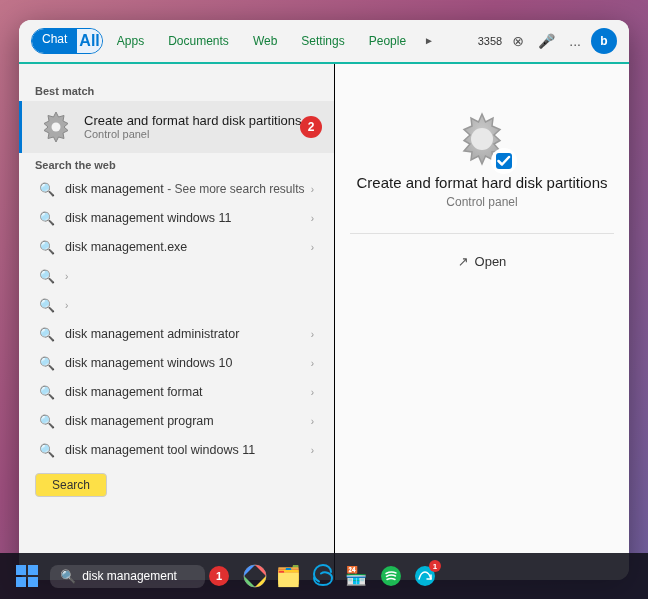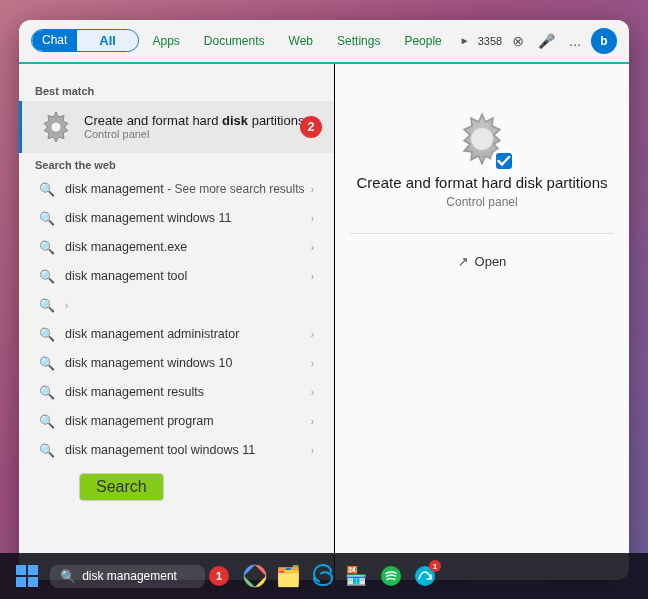--- a/index.html
+++ b/index.html
@@ -43,22 +43,22 @@
       color: white;
       padding: 3px 10px;
       font-size: 12px;
       font-weight: 500;
       cursor: pointer;
       border-radius: 20px 0 0 20px;
     }
     .nav-pill-all {
       background: transparent;
       color: #0078d4;
-      padding: 3px 22px;
-      font-size: 13px;
+      padding: 3px 2px;
+      font-size: 16px;
       font-weight: 600;
       cursor: pointer;
       border-radius: 0 20px 20px 0;
       background: #e8f1fb;
     }
     .nav-item {
       padding: 4px 10px;
       font-size: 12px;
       color: #15803d;
       cursor: pointer;
@@ -137,21 +137,21 @@
       align-items: center;
       justify-content: center;
     }
     .best-match-text {
       flex: 1;
     }
     .best-match-title {
       font-size: 13px;
       color: #1a1a1a;
     }
-    .best-match-title span.bold { font-weight: 700; }
+    .best-match-title span.bold { font-weight: 400; }
     .best-match-subtitle {
       font-size: 11px;
       color: #777;
     }
     .badge-2 {
       width: 22px;
       height: 22px;
       background: #e03030;
       color: white;
       border-radius: 50%;
@@ -193,28 +193,27 @@
     }
     .see-more {
       font-size: 12px;
       color: #555;
     }
     
     .search-btn-container {
       padding: 8px 16px;
     }
     .search-btn {
-      background: #84cc16;
+      background: #fde047;
       border: 1px solid #ccc;
       padding: 4px 16px;
       border-radius: 4px;
-      font-size: 16px;
+      font-size: 12px;
       cursor: pointer;
       color: #333;
-      margin-left: 44px;
     }
     
     .right-panel {
       flex: 1;
       background: #fafafa;
       border-left: 1px solid #000000;
       display: flex;
       flex-direction: column;
       align-items: center;
       padding-top: 40px;
@@ -331,40 +330,39 @@
         <span class="web-item-text">disk management <span class="bold">windows 11</span></span>
         <span class="web-item-arrow">›</span>
       </div>
       <div class="web-item">
         <span class="web-item-icon">🔍</span>
         <span class="web-item-text">disk management<span class="bold">.exe</span></span>
         <span class="web-item-arrow">›</span>
       </div>
       <div class="web-item">
         <span class="web-item-icon">🔍</span>
-        <span class="web-item-text">disk management <span class="bold">tool</span></span>
         <span class="web-item-arrow">›</span>
       </div>
       <div class="web-item">
         <span class="web-item-icon">🔍</span>
         <span class="web-item-arrow">›</span>
       </div>
       <div class="web-item">
         <span class="web-item-icon">🔍</span>
         <span class="web-item-text">disk management <span class="bold">administrator</span></span>
         <span class="web-item-arrow">›</span>
       </div>
       <div class="web-item">
         <span class="web-item-icon">🔍</span>
         <span class="web-item-text">disk management <span class="bold">windows 10</span></span>
         <span class="web-item-arrow">›</span>
       </div>
       <div class="web-item">
         <span class="web-item-icon">🔍</span>
-        <span class="web-item-text">disk management <span class="bold">results</span></span>
+        <span class="web-item-text">disk management <span class="bold">format</span></span>
         <span class="web-item-arrow">›</span>
       </div>
       <div class="web-item">
         <span class="web-item-icon">🔍</span>
         <span class="web-item-text">disk management <span class="bold">program</span></span>
         <span class="web-item-arrow">›</span>
       </div>
       <div class="web-item">
         <span class="web-item-icon">🔍</span>
         <span class="web-item-text">disk management <span class="bold">tool windows 11</span></span>

